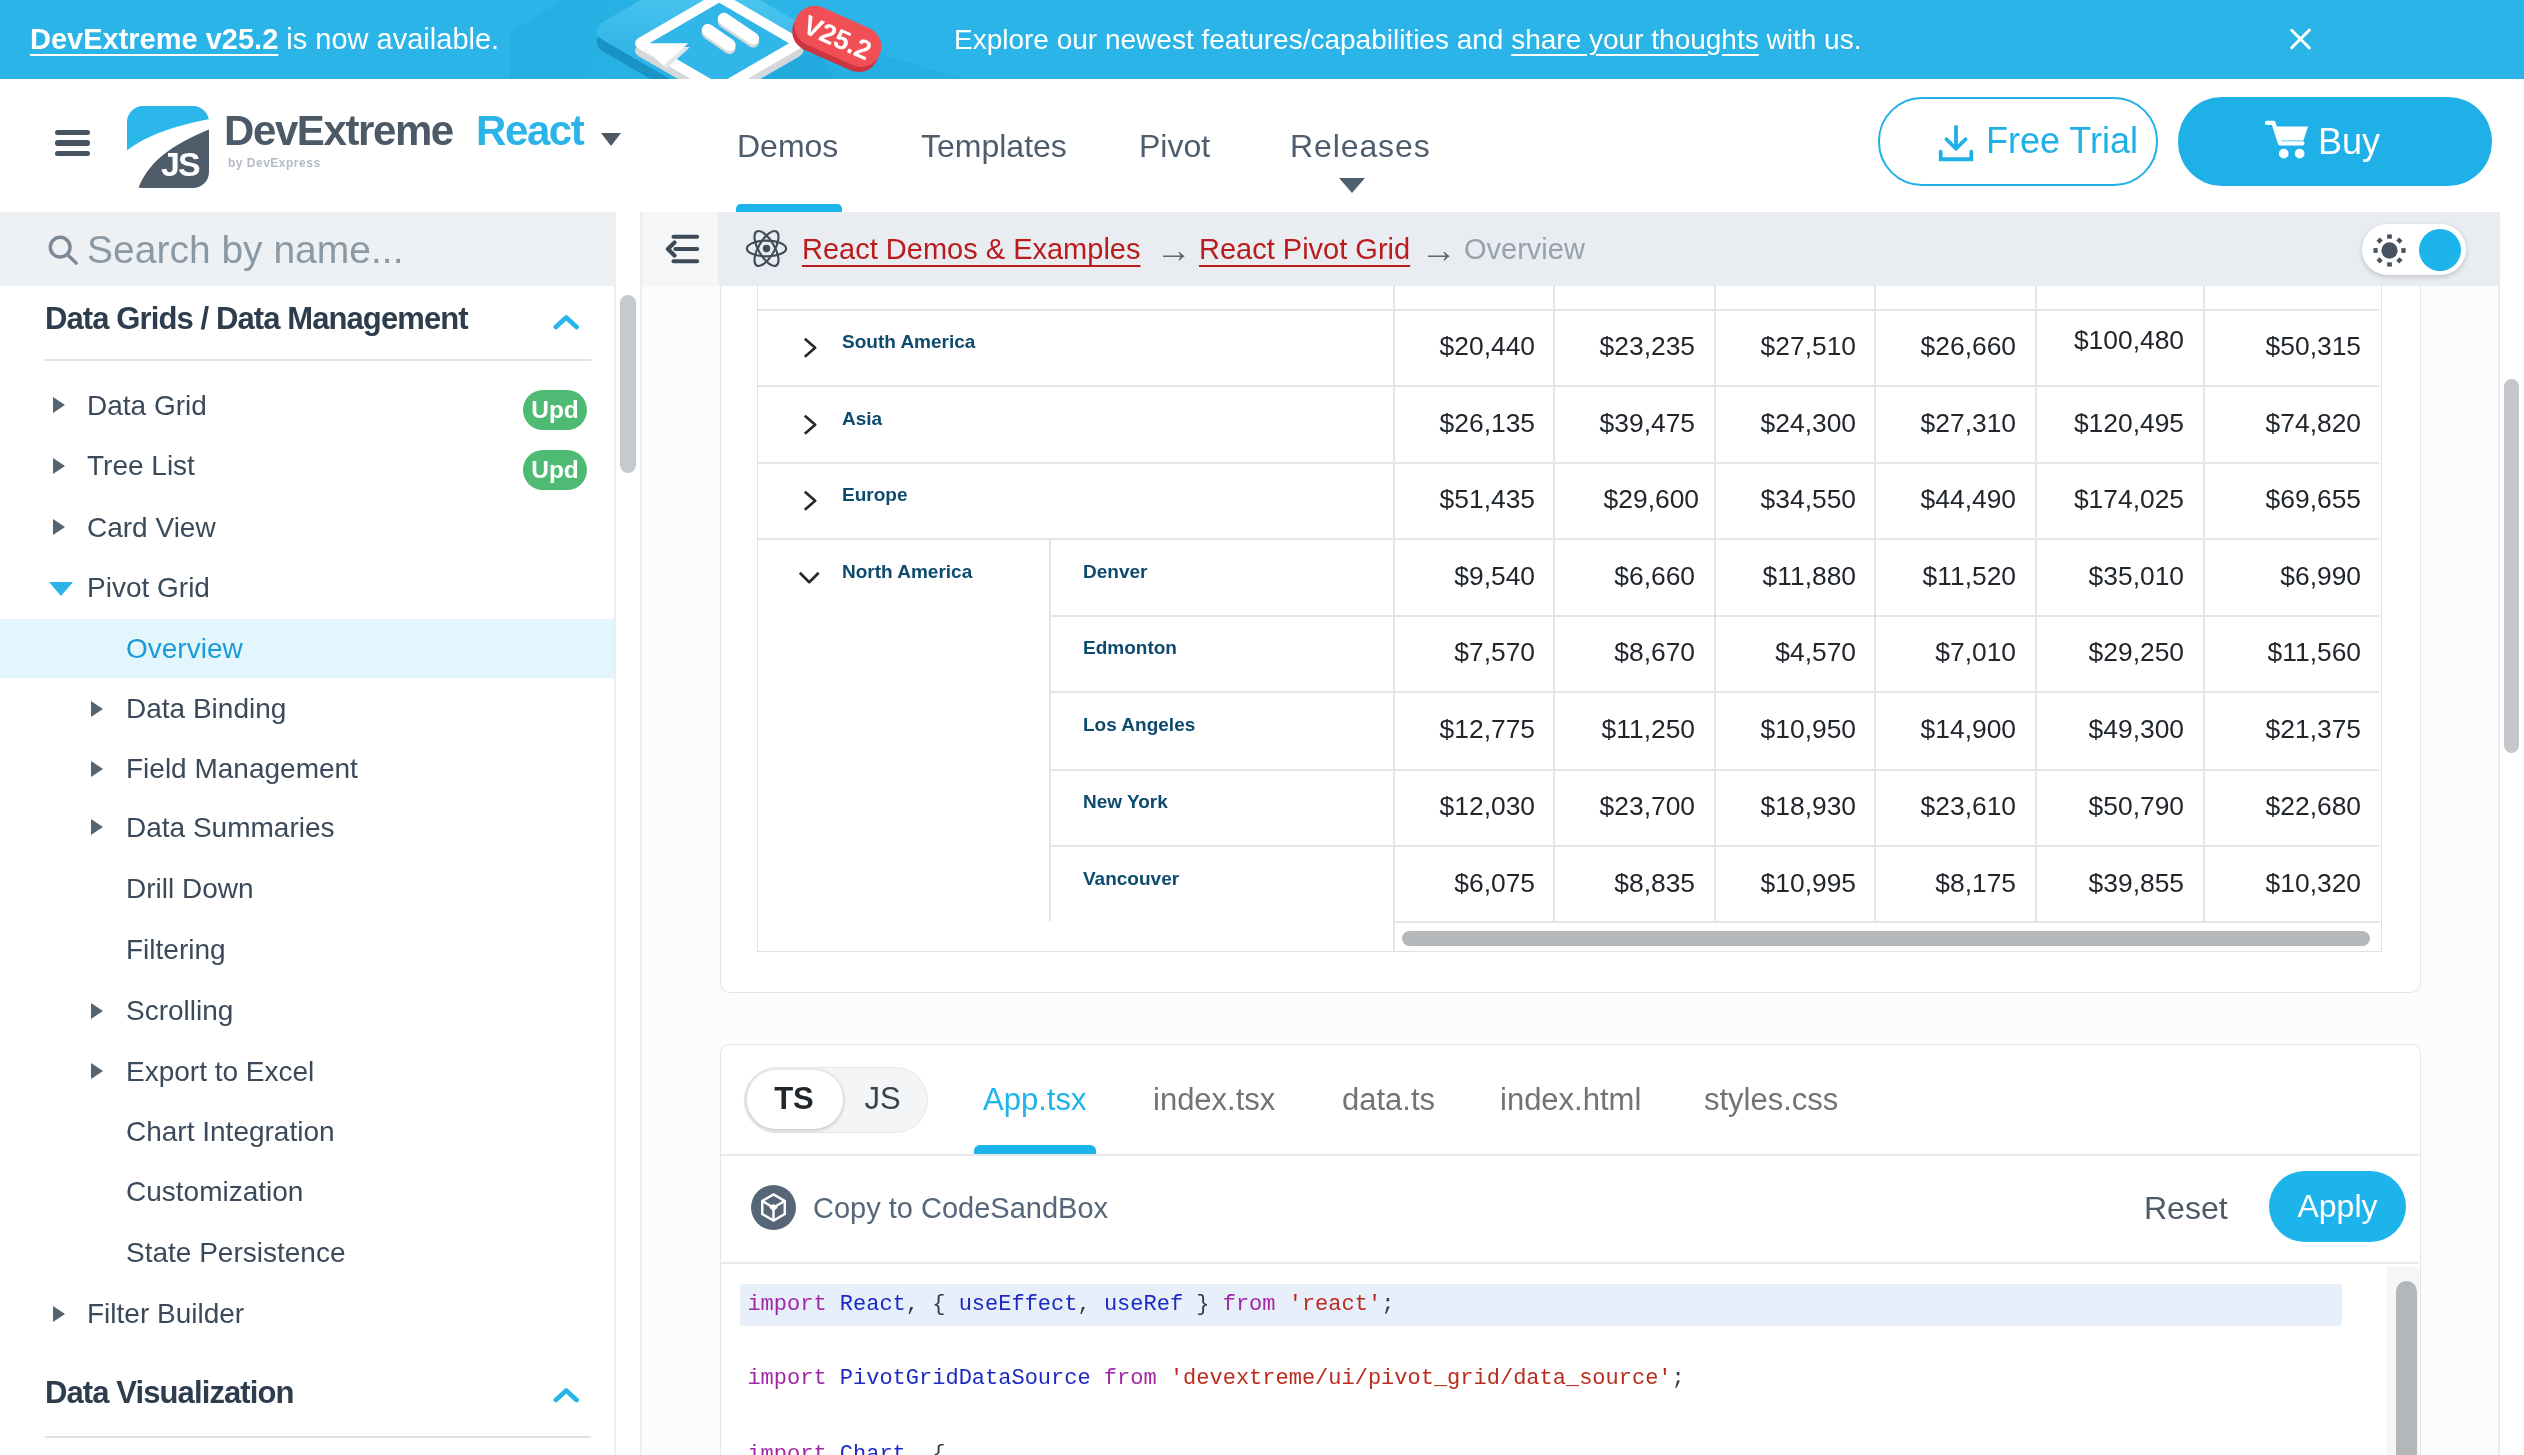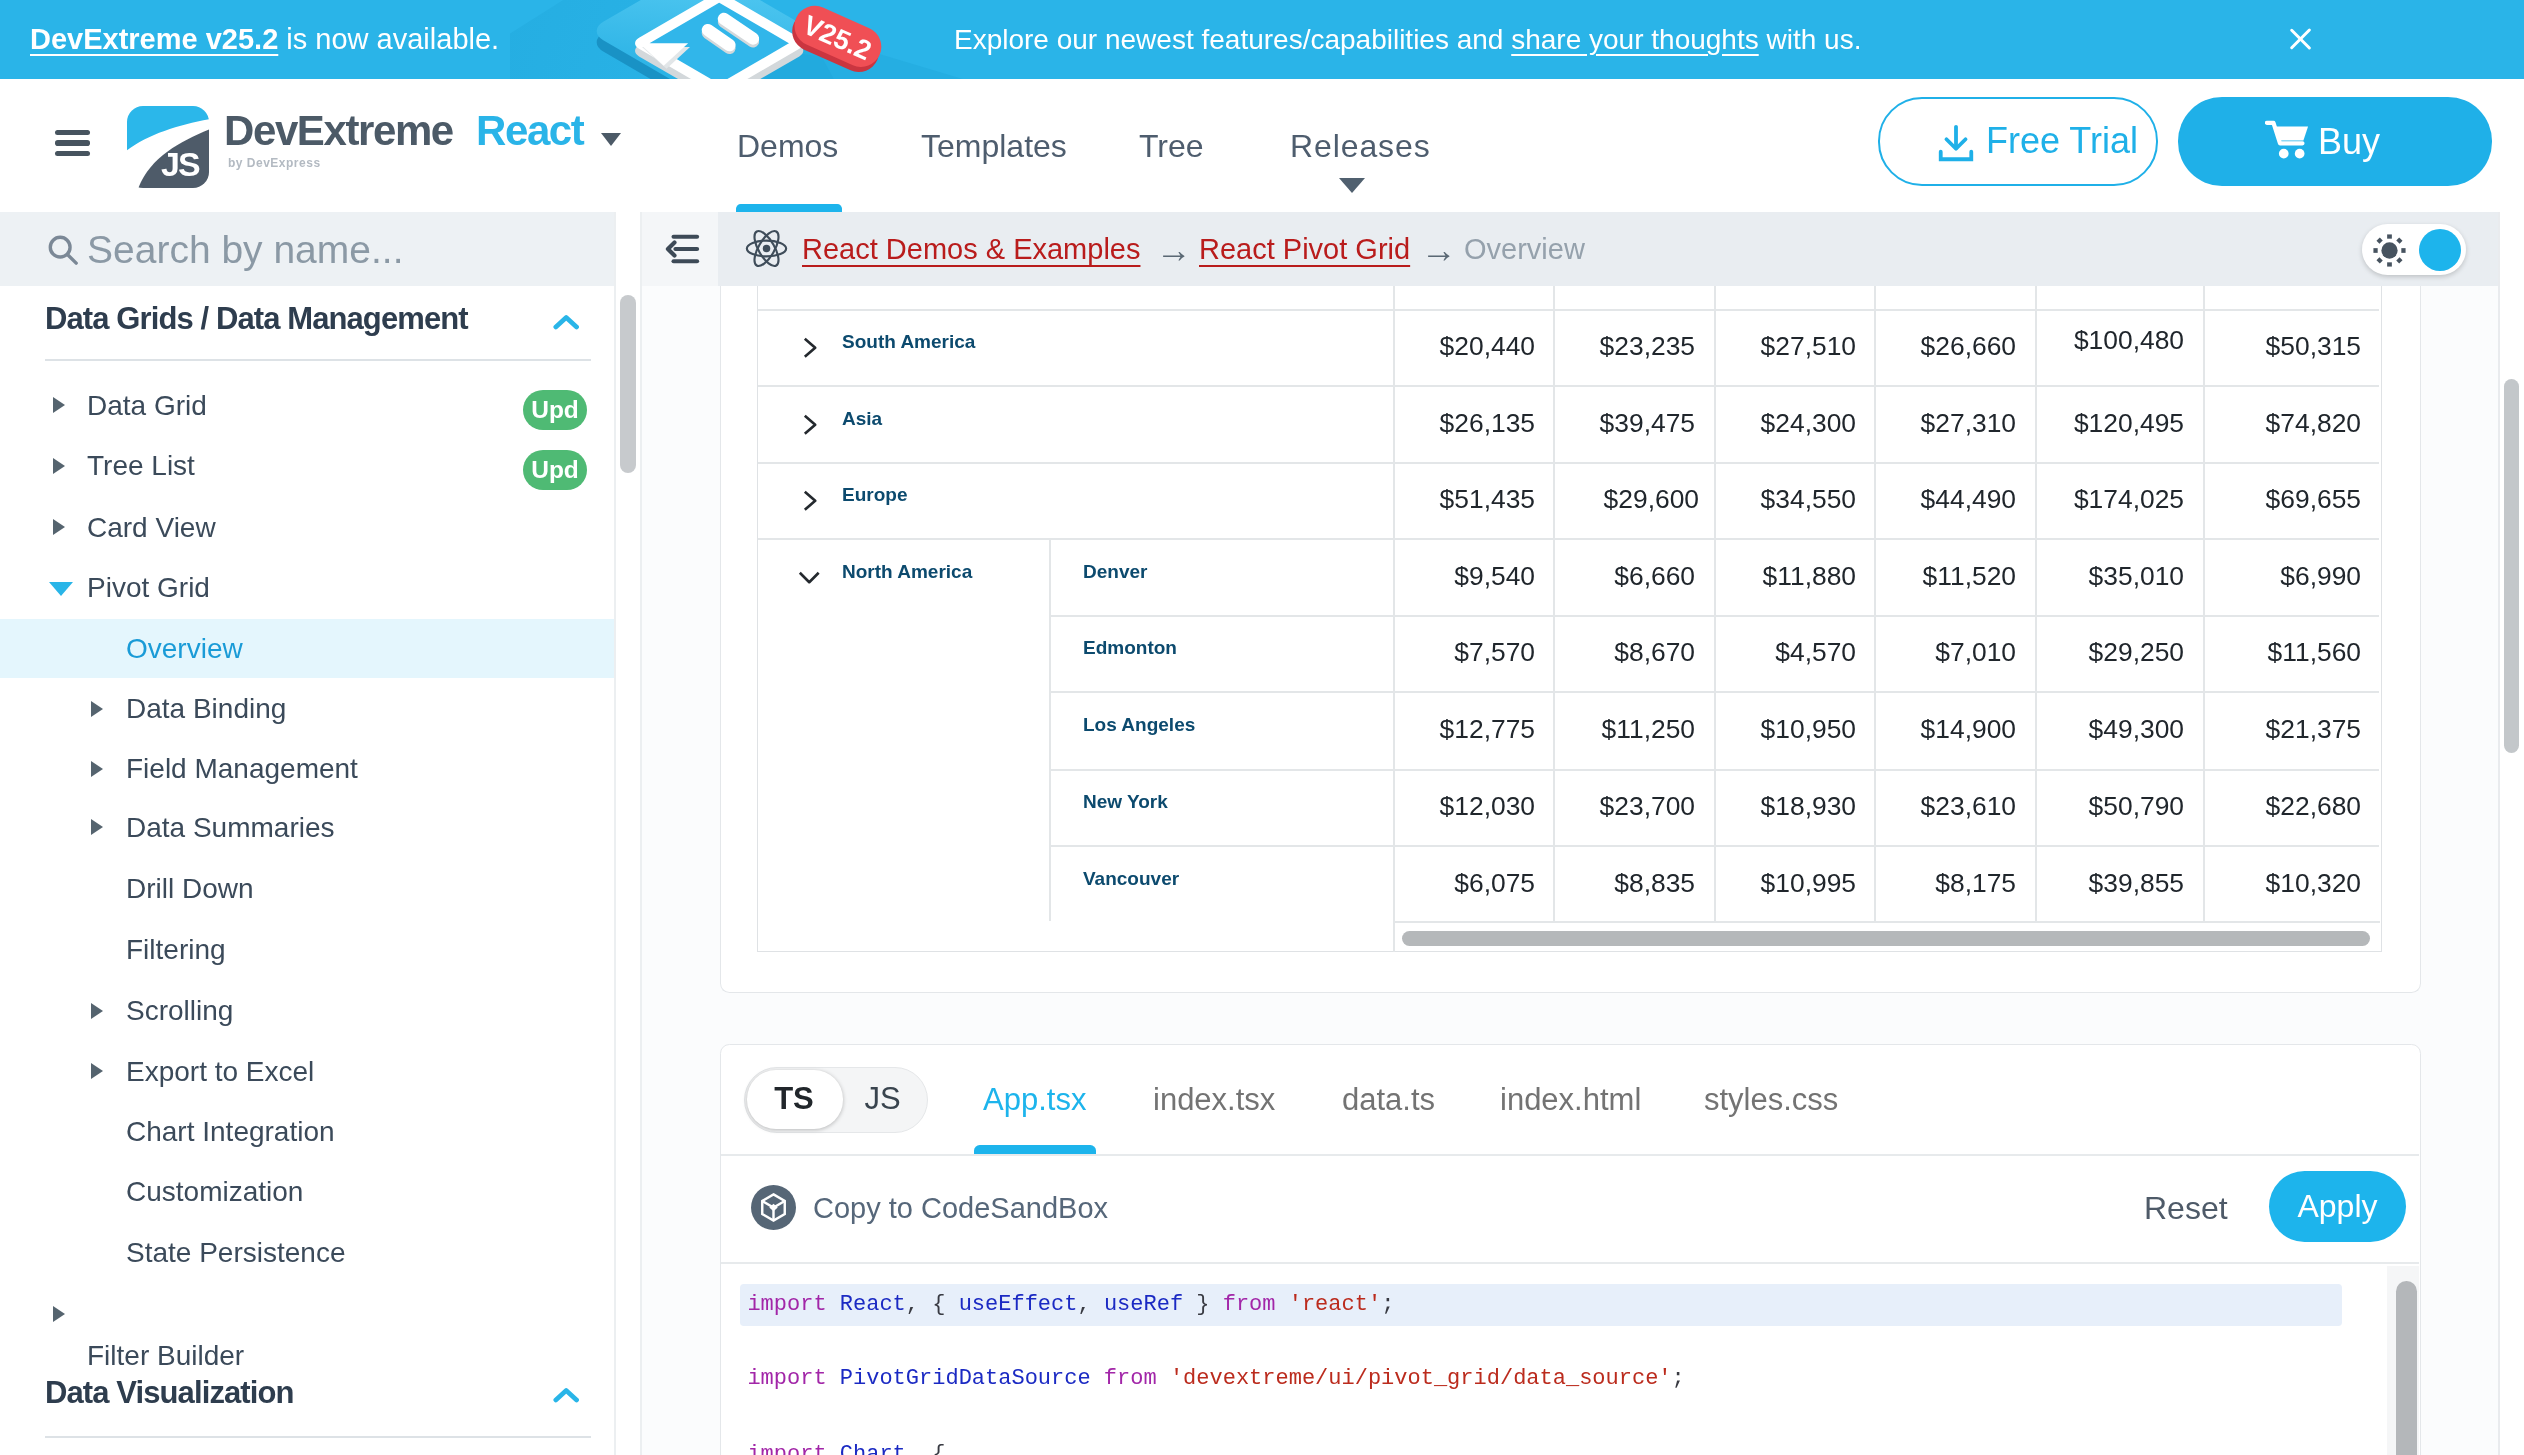--- a/index.html
+++ b/index.html
@@ -168,21 +168,21 @@
         </g>
         <text x="56" y="74" font-family="Liberation Sans,sans-serif" font-size="36" font-weight="bold" fill="#fff" text-anchor="middle" letter-spacing="-2">JS</text>
       </svg>
     </div>
     <div id="wordmark">DevExtreme</div>
     <div id="wordmark2">React</div>
     <div id="bydx">by DevExpress</div>
     <div id="hcaret"></div>
     <div class="nav" style="left:737px;">Demos</div>
     <div class="nav" style="left:921px;">Templates</div>
-    <div class="nav" style="left:1139px;">Tree</div>
+    <div class="nav" style="left:1139px;">Pivot</div>
     <div class="nav" style="left:1290px;letter-spacing:0.9px;">Releases</div>
     <div id="nav-underline"></div>
     <div id="relcaret"></div>
     <div id="freetrial">
       <svg style="position:absolute;left:55px;top:23.6px;" width="42" height="42" viewBox="0 0 44 44">
           <g stroke="#1fb0e8" fill="none" stroke-width="4" stroke-linecap="round">
             <line x1="22" y1="4" x2="22" y2="26"></line>
             <path d="M12 17 L22 27 L32 17" stroke-linejoin="round"></path>
             <path d="M6 30 L6 38 L38 38 L38 30"></path>
           </g>
@@ -279,21 +279,21 @@
     <div class="sitem" style="left:126px;top:587px;">Drill Down</div>
     <div class="sitem" style="left:126px;top:648px;">Filtering</div>
     <div class="tri" style="left:91px;top:717px;"></div>
       <div class="sitem" style="left:126px;top:709px;">Scrolling</div>
     <div class="tri" style="left:91px;top:777px;"></div>
       <div class="sitem" style="left:126px;top:770px;">Export to Excel</div>
     <div class="sitem" style="left:126px;top:830px;">Chart Integration</div>
     <div class="sitem" style="left:126px;top:890px;">Customization</div>
     <div class="sitem" style="left:126px;top:951px;">State Persistence</div>
     <div class="tri" style="left:53px;top:1020px;"></div>
-      <div class="sitem" style="left:87px;top:1012px;margin-top:42px;">Filter Builder</div>
+      <div class="sitem" style="left:87px;top:1012px;">Filter Builder</div>
     <div class="shead" style="top:1089px;">Data Visualization</div>
     <div class="schev" style="top:1097px;">
         <svg width="26.4" height="26.4" viewBox="0 0 28 28">
           <path d="M3 18 L14 8 L25 18" fill="none" stroke="#29b5e8" stroke-width="5" stroke-linecap="round" stroke-linejoin="round"></path>
         </svg>
       </div>
     <div class="sdiv" style="top:1150px;"></div>
   </div>
   <div id="side-scroll">
       <div id="side-thumb"></div>

